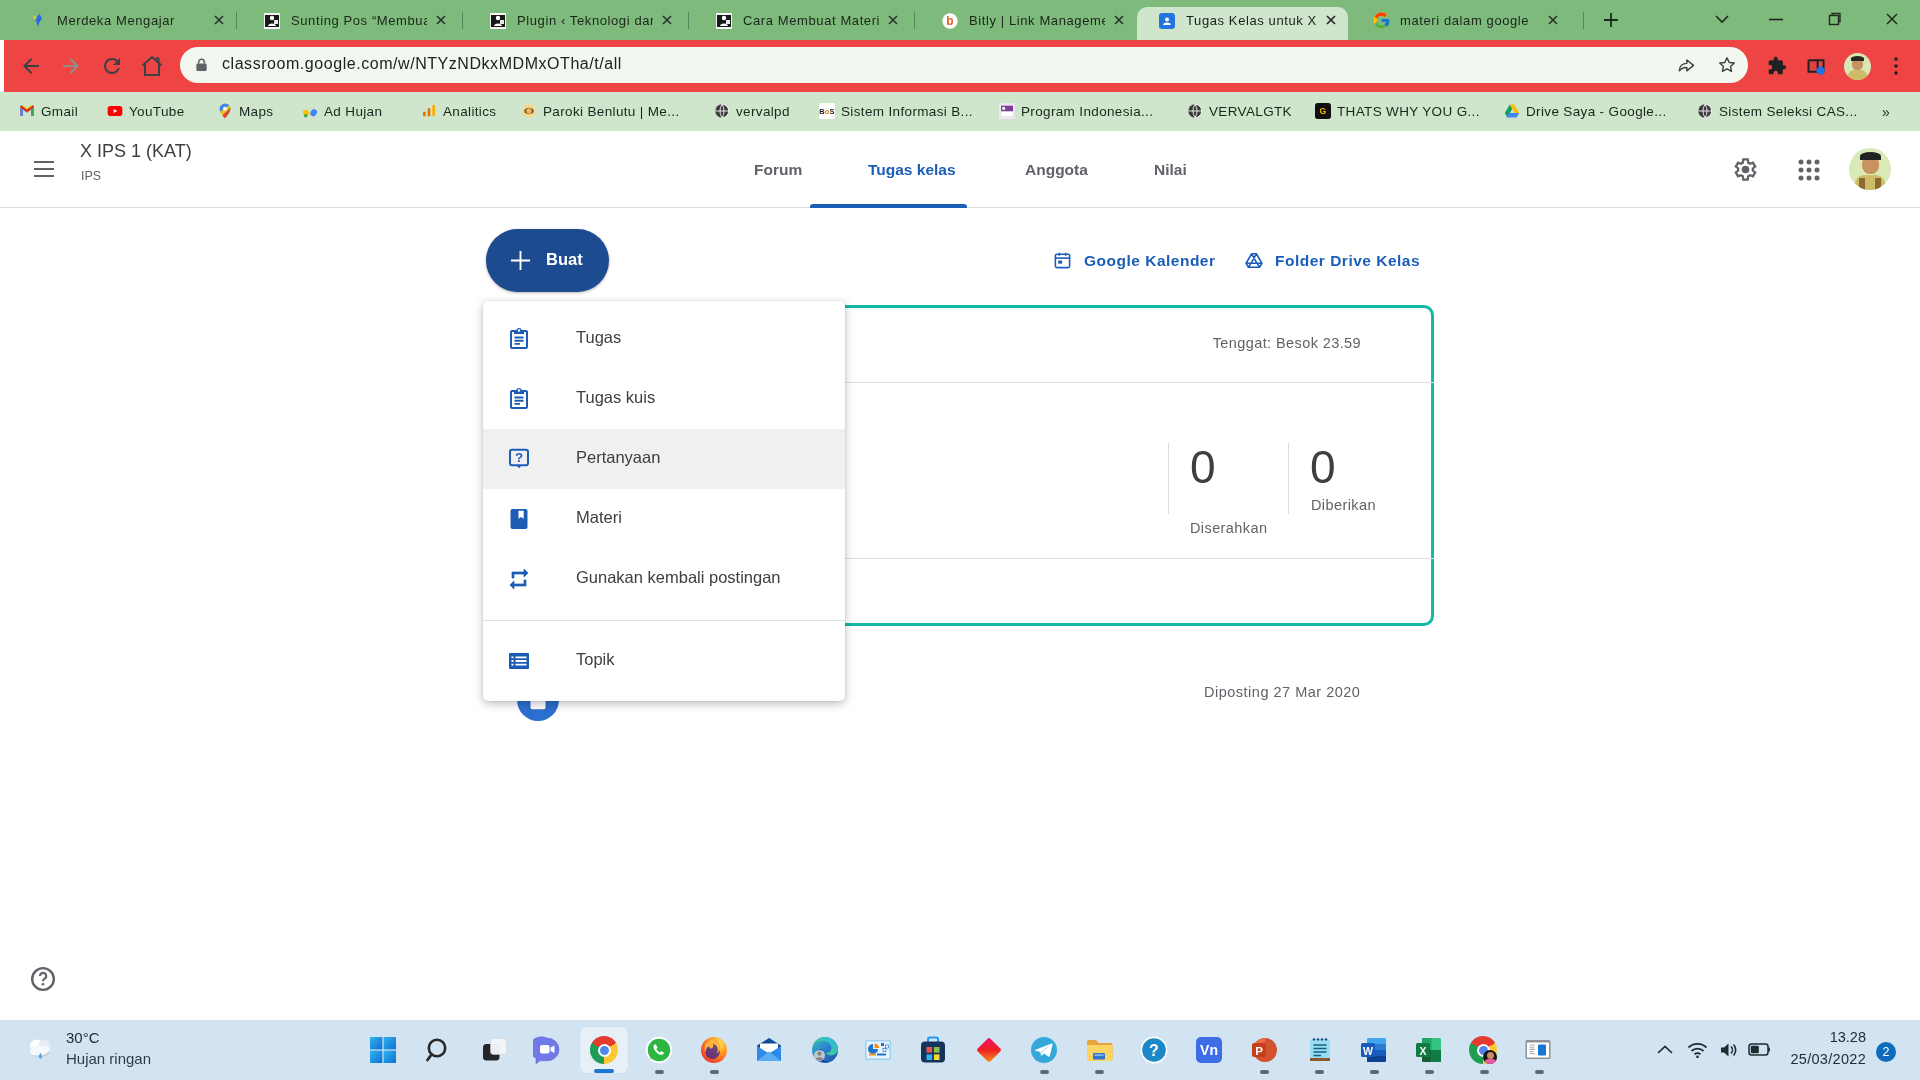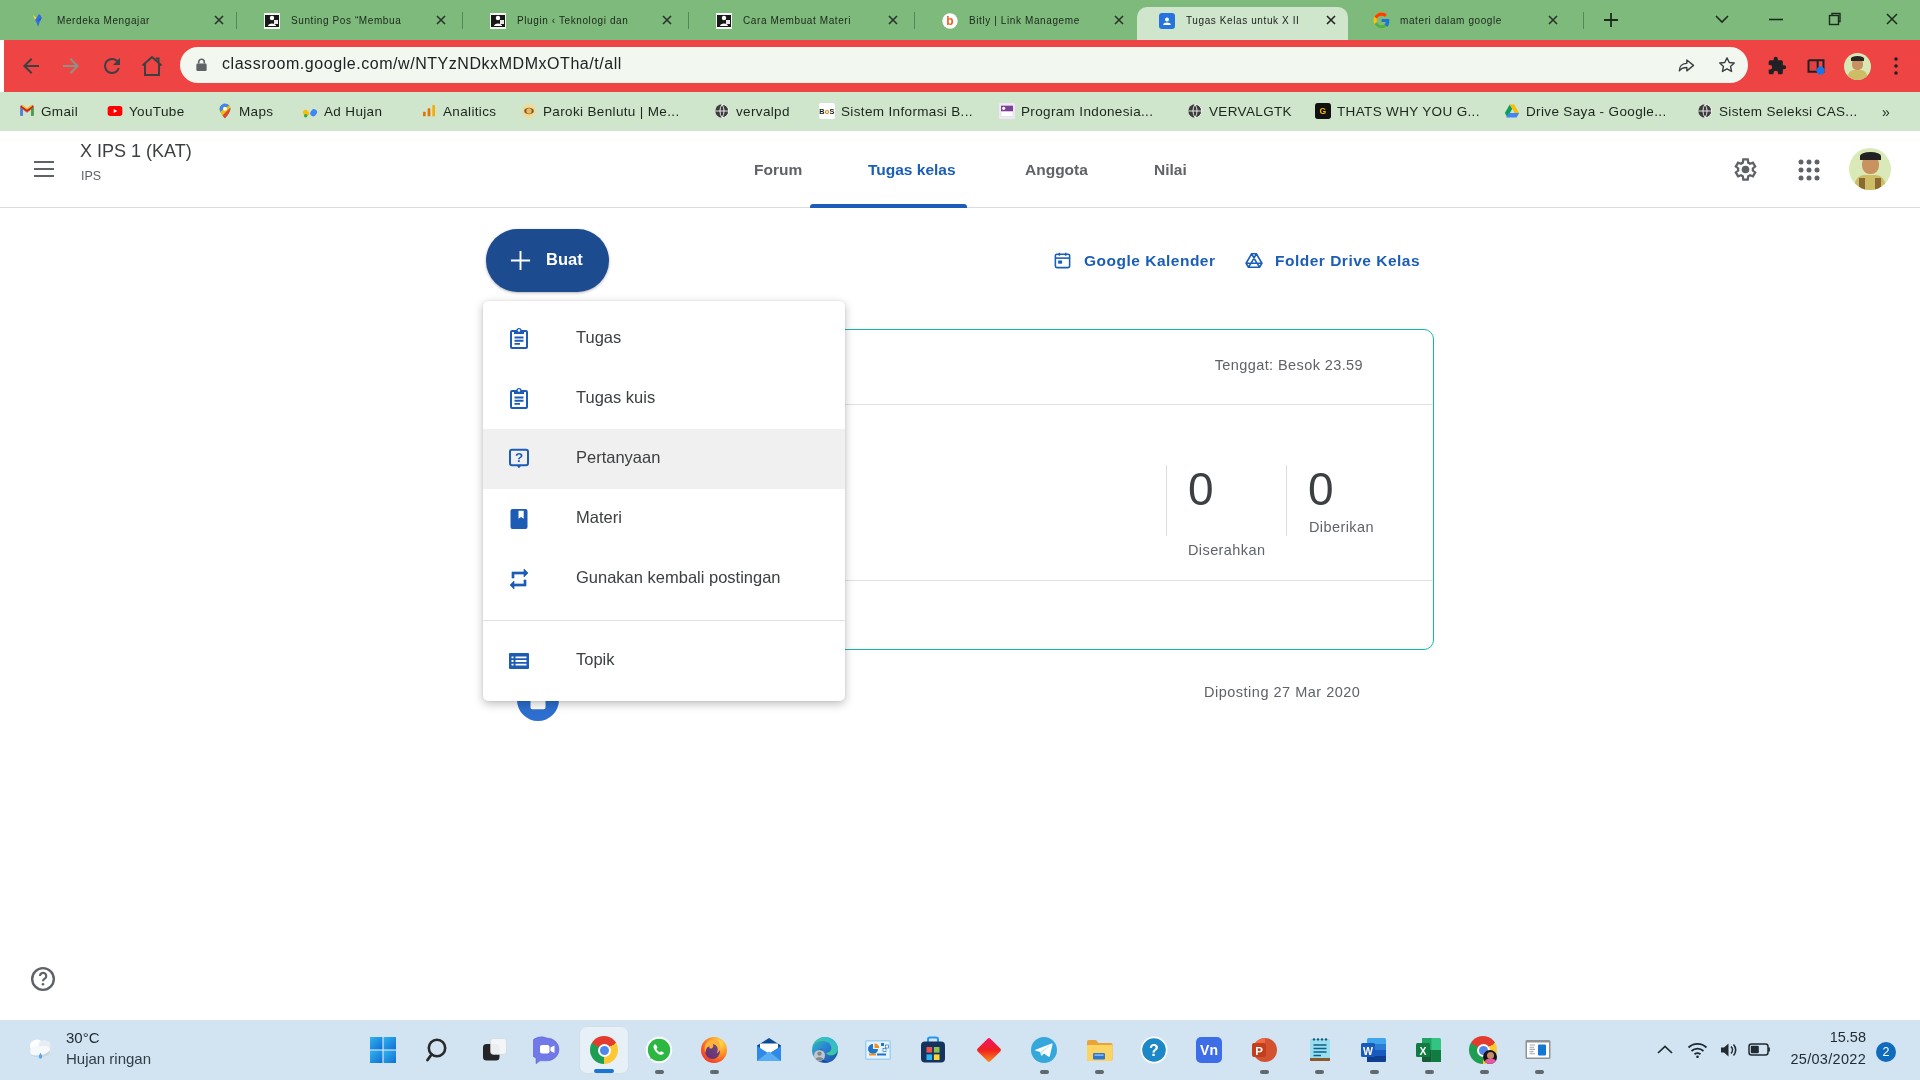--- a/index.html
+++ b/index.html
@@ -4,42 +4,42 @@
 <style>
 * { margin:0; padding:0; box-sizing:border-box; }
 html,body { width:1920px; height:1080px; overflow:hidden; }
 body { font-family:"Liberation Sans", sans-serif; position:relative; background:#fff; }
 #screen { position:absolute; inset:0; }
 .abs { position:absolute; }
 
 #tabstrip { position:absolute; left:0; top:0; width:1920px; height:40px; background:#7eba7c; }
 .tab { position:absolute; top:0; height:40px; }
 .tab .fav { position:absolute; left:22px; top:13px; width:16px; height:16px; }
-.tab .ttl { position:absolute; left:49px; top:12px; width:136px; height:17px; font-size:10px; line-height:17px; color:#1c261c; letter-spacing:.6px; white-space:nowrap; overflow:hidden; }
+.tab .ttl { position:absolute; left:49px; top:12px; width:136px; height:17px; font-size:13px; line-height:17px; color:#1c261c; letter-spacing:.6px; white-space:nowrap; overflow:hidden; }
 .tab .tx { position:absolute; right:10px; top:13px; width:14px; height:14px; color:#2a332a; }
 .tabsep { position:absolute; top:12px; width:1px; height:17px; background:#54875a; }
 .activetab { position:absolute; left:1137px; top:7px; width:211px; height:33px; background:#cfe5cc; border-radius:10px 10px 0 0; }
 
 #toolbar { position:absolute; left:4px; top:40px; width:1920px; height:52px; background:#ef4444; }
 #urlpill { position:absolute; left:176px; top:7px; width:1568px; height:36px; border-radius:18px; background:#f2f8f0; }
 .tbico { position:absolute; top:0; }
 
 #bookmarks { position:absolute; left:0; top:92px; width:1920px; height:39px; background:#cfe5cc; }
 .bm { position:absolute; top:0; height:39px; font-size:13.5px; letter-spacing:.35px; color:#1c261c; }
 .bm .bi { position:absolute; top:11px; left:0; width:16px; height:16px; }
 .bm .bt { position:absolute; left:22px; top:12px; line-height:16px; white-space:nowrap; }
 
 #page { position:absolute; left:0; top:131px; width:1920px; height:779px; background:#fff; }
 
 #chead { position:absolute; left:0; top:0; width:1920px; height:77px; background:#fff; border-bottom:1px solid #dadce0; }
 .cnav { position:absolute; top:0; height:77px; line-height:77px; font-size:15.5px; font-weight:bold; color:#49494d;margin-left:28px; }
 #cunderline { position:absolute; left:810px; top:73px; width:157px; height:4px; background:#1b5eb8; border-radius:3px 3px 0 0; }
 
 .gclink { position:absolute; font-size:15.5px; font-weight:bold; color:#1b5eb8; letter-spacing:.5px; }
-#card { position:absolute; left:486px; top:198px; width:948px; height:321px; background:#fff; border:1px solid #14b8a6; border-radius:10px; }
+#card { position:absolute; left:486px; top:174px; width:948px; height:321px; background:#fff; border:3px solid #14b8a6; border-radius:10px; }
 #dropdown { position:absolute; left:483px; top:170px; width:362px; height:400px; background:#fff; border-radius:5px; box-shadow:0 3px 10px rgba(0,0,0,.25), 0 0 2px rgba(0,0,0,.12); }
 .mi { position:absolute; left:0; width:362px; height:60px; }
 .mi .mt { position:absolute; left:93px; top:19px; font-size:16.5px; color:#3c4043; }
 .mi .ms { position:absolute; left:24px; top:18px; width:24px; height:24px; }
 
 #taskbar { position:absolute; left:0; top:1020px; width:1920px; height:60px; background:#d2e4f1; }
 .tico { position:absolute; top:16px; width:28px; height:28px; }
 .tdot { position:absolute; top:50px; width:9px; height:4px; border-radius:2px; background:#60696e; }
 </style>
 </head>
@@ -688,17 +688,17 @@
       </svg>
   <svg class="abs" style="left:1719px;top:22px;width:20px;height:16px;" viewBox="0 0 20 16">
         <path d="M2 5.5 H5 L9.5 1.5 V14.5 L5 10.5 H2 Z" fill="#1f2a32"></path>
         <path d="M12 4.5 a5 5 0 0 1 0 7 M14.5 2.5 a8 8 0 0 1 0 11" fill="none" stroke="#1f2a32" stroke-width="1.6"></path>
       </svg>
   <svg class="abs" style="left:1748px;top:23px;width:23px;height:13px;" viewBox="0 0 23 13">
         <rect x="1" y="1" width="19" height="11" rx="2.5" fill="none" stroke="#1f2a32" stroke-width="1.5"></rect>
         <rect x="2.8" y="2.8" width="8" height="7.4" rx="1" fill="#1f2a32"></rect>
         <path d="M21 4.5 v4" stroke="#1f2a32" stroke-width="1.8"></path>
       </svg>
-  <div class="abs" style="right:54px;top:9px;font-size:14.5px;color:#1f2a32;text-align:right;">15.58</div>
+  <div class="abs" style="right:54px;top:9px;font-size:14.5px;color:#1f2a32;text-align:right;">13.28</div>
   <div class="abs" style="right:54px;top:31px;font-size:14.5px;color:#1f2a32;text-align:right;letter-spacing:.3px;">25/03/2022</div>
   <div class="abs" style="left:1876px;top:22px;width:20px;height:20px;border-radius:50%;background:#0f6cbd;color:#fff;font-size:12.5px;text-align:center;line-height:20px;">2</div>
 </div>
 </div>
 
 </body></html>

